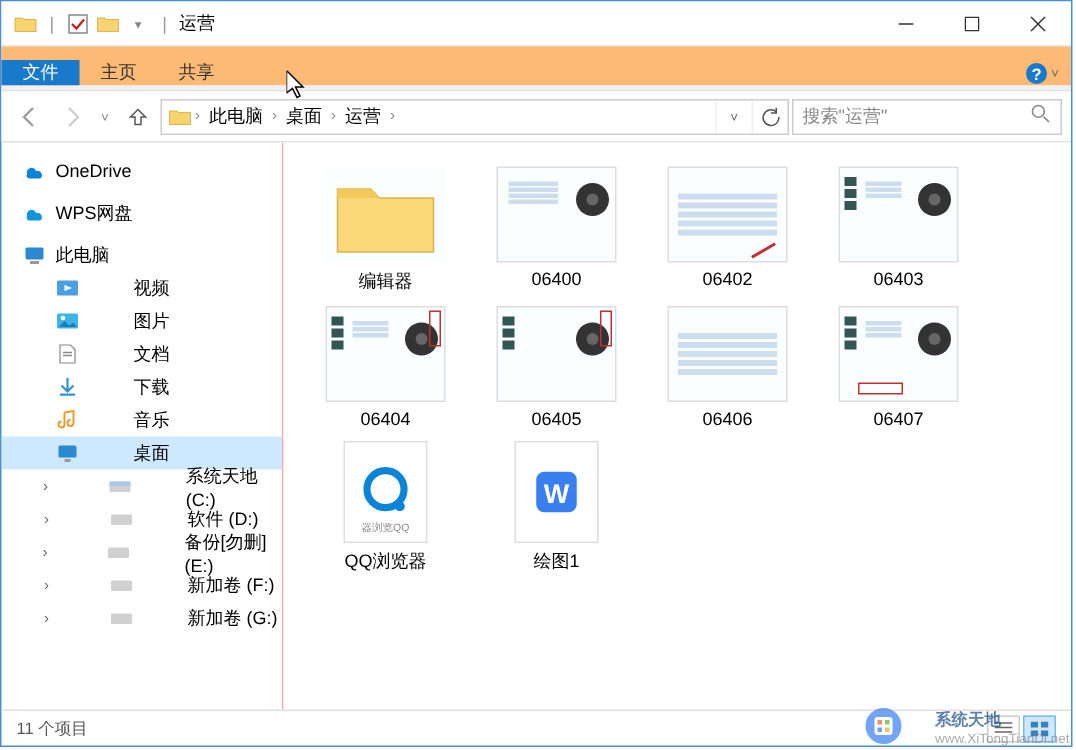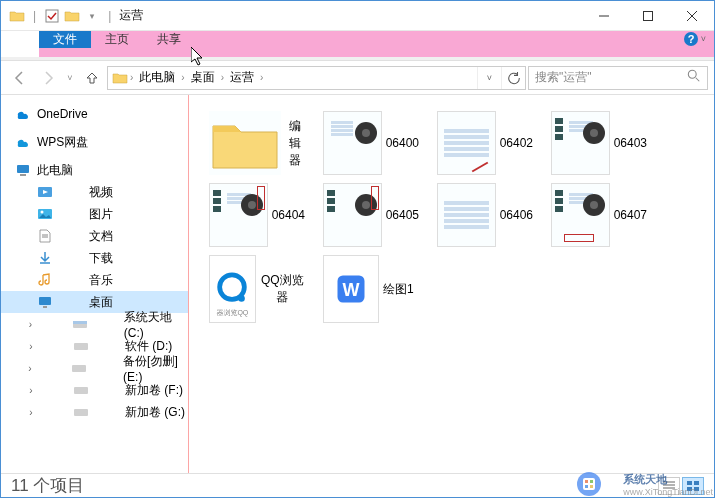--- a/index.html
+++ b/index.html
@@ -7,21 +7,21 @@
 .window { width: 715px; height: 498px; border: 1px solid #4a8fd4; background: #fff; display: flex; flex-direction: column; }
 
 .titlebar { height: 30px; display: flex; align-items: center; background: #fff; border-bottom: 1px solid #e8e8e8; }
 .titlebar-left { display: flex; align-items: center; gap: 4px; padding-left: 8px; font-size: 12px; }
 .qat-icon { width: 16px; height: 16px; display: flex; align-items: center; justify-content: center; }
 .title-sep { color: #999; margin: 0 4px; }
 .title-text { font-size: 12px; color: #000; }
 .titlebar-right { margin-left: auto; display: flex; }
 .winbtn { width: 44px; height: 30px; display: flex; align-items: center; justify-content: center; font-size: 14px; color: #333; cursor: default; }
 
-.ribbon-tabs { height: 26px; display: flex; align-items: flex-start; background: #f9a8d4; font-size: 12px; margin-left: 38px; }
+.ribbon-tabs { height: 26px; display: flex; align-items: flex-end; background: #fdba74; font-size: 12px; }
 .tab-file { background: #1979ca; color: #fff; padding: 0 14px; display: flex; align-items: center; }
 .tab { padding: 0 14px; display: flex; align-items: center; color: #333; position: relative; }
 .tab.highlighted { border: 2px solid #c02020; }
 .help-icon { margin-left: auto; margin-right: 8px; display: flex; align-items: center; }
 .help-icon svg circle { fill: #1979ca; }
 .ribbon-sep { height: 4px; background: #f0f0f0; border-bottom: 1px solid #e0e0e0; }
 
 .navbar { height: 34px; display: flex; align-items: center; padding: 2px 6px; gap: 2px; background: #fff; border-bottom: 1px solid #e0e0e0; }
 .nav-btn { width: 26px; height: 26px; display: flex; align-items: center; justify-content: center; color: #888; }
 .nav-btn.enabled { color: #333; }
@@ -37,33 +37,33 @@
 .tree-item { height: 22px; display: flex; align-items: center; gap: 6px; padding-left: 14px; cursor: default; }
 .tree-item.selected { background: #cde8ff; }
 .tree-item.level2 { padding-left: 36px; gap: 36px; }
 .tree-item.level2.has-exp { padding-left: 24px; }
 .tree-spacer { height: 6px; }
 .exp { width: 12px; height: 12px; display: flex; align-items: center; justify-content: center; color: #666; font-size: 10px; }
 .tree-icon { width: 16px; height: 16px; display: flex; align-items: center; justify-content: center; }
 
 .content { flex: 1; background: #fff; overflow-y: auto; padding: 16px 8px 4px 20px; }
 .grid { display: flex; flex-wrap: wrap; gap: 8px 18px; align-content: flex-start; }
-.item { width: 96px; display: flex; flex-direction: row; align-items: center; gap: 4px; }
+.item { width: 96px; display: flex; flex-direction: column; align-items: center; gap: 4px; }
 .thumb { width: 80px; height: 64px; border: 1px solid #ddd; background: #fafeff; position: relative; display: flex; align-items: center; justify-content: center; }
 .thumb.folder { border: none; }
 .thumb.tall { height: 68px; width: 56px; background: #fff; }
 .label { font-size: 12px; color: #000; text-align: center; }
 .film-icon { position: absolute; right: 4px; top: 10px; width: 22px; height: 22px; border-radius: 50%; background: #333; display: flex; align-items: center; justify-content: center; }
 .film-icon::after { content: ""; width: 8px; height: 8px; border-radius: 50%; background: #666; }
 .bars { display: flex; flex-direction: column; gap: 2px; padding: 6px; width: 100%; }
 .bar { height: 4px; background: #cde; }
 .minibars { display: flex; flex-direction: column; gap: 1px; padding: 3px; width: 50%; }
 .minibar { height: 3px; background: #cde; }
 
-.status { height: 24px; border-top: 1px solid #e0e0e0; display: flex; align-items: center; padding: 0 10px; font-size: 17px; color: #555; }
+.status { height: 24px; border-top: 1px solid #e0e0e0; display: flex; align-items: center; padding: 0 10px; font-size: 11px; color: #555; }
 .status-right { margin-left: auto; display: flex; gap: 2px; }
 .viewbtn { width: 22px; height: 18px; border: 1px solid #ccc; display: flex; align-items: center; justify-content: center; }
 .viewbtn.active { background: #cde8ff; border-color: #7ab8e8; }
 
 .cursor { position: absolute; left: 191px; top: 47px; pointer-events: none; z-index: 100; }
 
 .watermark { position: absolute; right: 4px; bottom: 2px; display: flex; align-items: center; gap: 20px; font-size: 11px; opacity: 0.7; pointer-events: none; justify-content: center; }
 .watermark .wm-top { font-weight: bold; color: #1a4b8c; }
 .watermark .wm-bot { font-size: 9px; color: #888; }
 </style>

